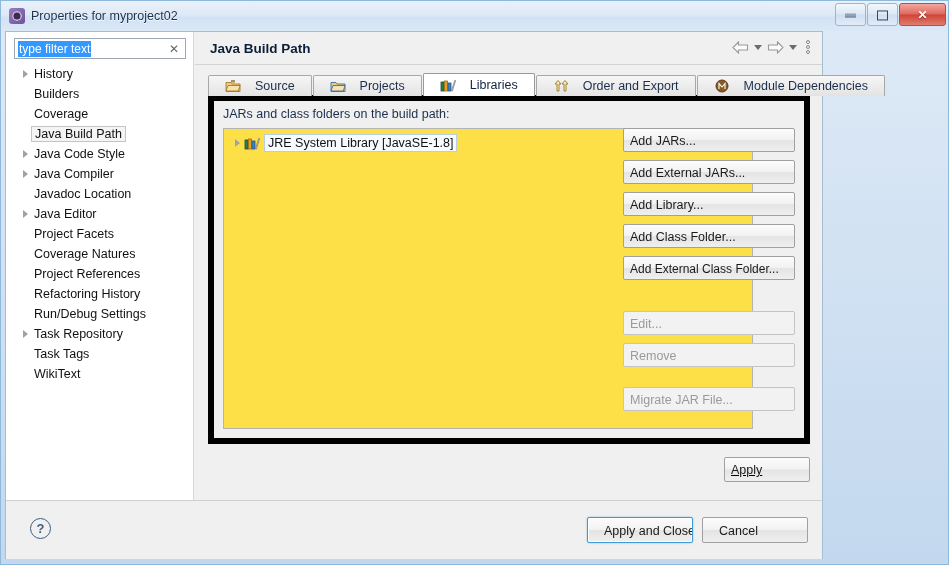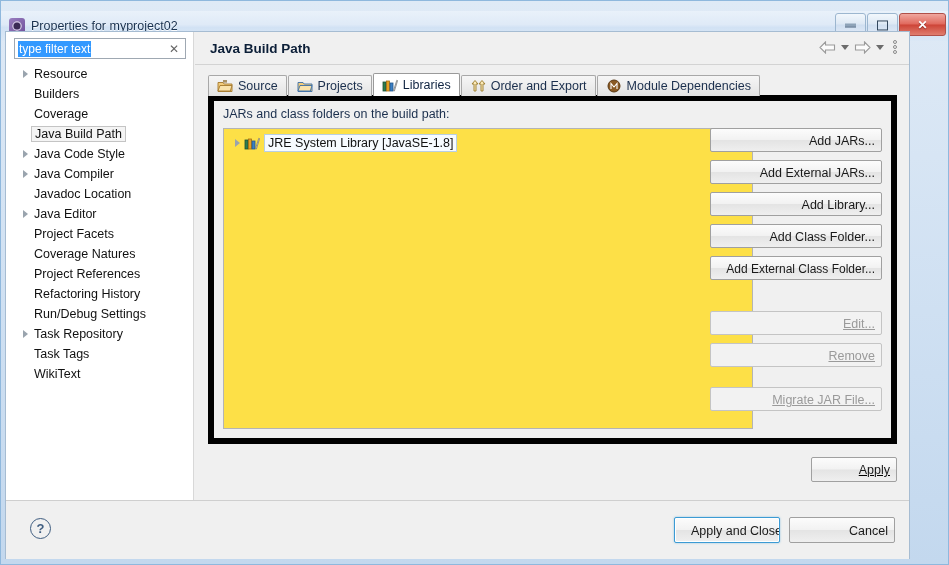--- a/index.html
+++ b/index.html
@@ -16,21 +16,21 @@
     height: 565px;
     box-sizing: border-box;
     background: linear-gradient(to bottom, #dfeaf6 0%, #cfe0f2 55%, #c3d8ee 100%);
     border: 1px solid #8fb8dd;
     overflow: hidden;
   }
 
   
   .titlebar {
     position: absolute;
-    left: 0; top: 10px;
+    left: 0; top: 0;
     width: 949px; height: 30px;
     display: flex;
     align-items: center;
     background: linear-gradient(to bottom, #e9f1fa 0%, #dfeaf7 45%, #d2e2f4 55%, #dbe8f6 100%);
   }
   .app-icon {
     width: 16px; height: 16px;
     margin-left: 8px; margin-right: 6px;
     border-radius: 3px;
     background: linear-gradient(135deg, #9a7fc0, #6f4f9c);
@@ -96,21 +96,21 @@
     display: inline-block;
     width: 9px; height: 8px;
     border: 1.5px solid #33485e;
     vertical-align: middle;
   }
 
   
   .dialog {
     position: absolute;
     left: 4px; top: 30px;
-    width: 905px; height: 528px;
+    width: 818px; height: 528px;
     box-sizing: border-box;
     background: #f0f0f0;
     border: 1px solid #a6bcd2;
   }
 
   
   .sidebar {
     position: absolute;
     left: 0; top: 0;
     width: 188px; height: 468px;
@@ -246,23 +246,23 @@
   .tabstrip {
     display: flex;
     align-items: flex-end;
     height: 23px;
     position: relative;
     z-index: 2;
   }
   .tab {
     display: flex;
     align-items: center;
-    gap: 5px;
+    gap: 14px;
     height: 21px;
-    padding: 0 8px;
+    padding: 0 16px;
     box-sizing: border-box;
     font-size: 12.5px;
     color: #1b2f4d;
     background: linear-gradient(to bottom, #f6f6f6, #e3e3e3);
     border: 1px solid #a8a8a8;
     border-bottom: none;
     border-top-left-radius: 2px;
     border-top-right-radius: 2px;
     margin-right: 1px;
     white-space: nowrap;
@@ -326,34 +326,33 @@
     width: 172px;
   }
   .btn {
     display: block;
     width: 100%;
     height: 24px;
     box-sizing: border-box;
     font-family: "Liberation Sans", sans-serif;
     font-size: 12.5px;
     color: #1a1a1a;
-    text-align: right;
+    text-align: left;
     background: linear-gradient(to bottom, #fcfcfc 0%, #f2f2f2 48%, #e4e4e4 52%, #efefef 100%);
     border: 1px solid #a0a0a0;
     border-radius: 2px;
     margin-bottom: 8px;
     line-height: 22px;
     white-space: nowrap;
     overflow: hidden;
   }
   .btn.disabled {
     color: #9a9a9a;
     background: #f2f2f2;
     border-color: #c4c4c4;
-    text-decoration: underline;
   }
   .btn.tight { font-size: 12px; }
   .side-gap { height: 23px; }
 
   
   .apply-row {
     position: absolute;
     right: 12px; bottom: 10px; text-decoration: underline;
   }
   .btn-apply {
@@ -422,21 +421,21 @@
   <div class="dialog">
 
     <div class="sidebar">
       <div class="filter-row">
         <span class="filter-text" title="type filter text">type filter text</span>
         <span class="filter-clear">✕</span>
       </div>
       <div class="tree" id="sidebar-tree">
           <div class="tree-item">
             <span class="tw has"></span>
-            <span class="tree-label">Resource</span>
+            <span class="tree-label">History</span>
           </div>
           <div class="tree-item">
             <span class="tw"></span>
             <span class="tree-label">Builders</span>
           </div>
           <div class="tree-item">
             <span class="tw"></span>
             <span class="tree-label">Coverage</span>
           </div>
           <div class="tree-item selected">

